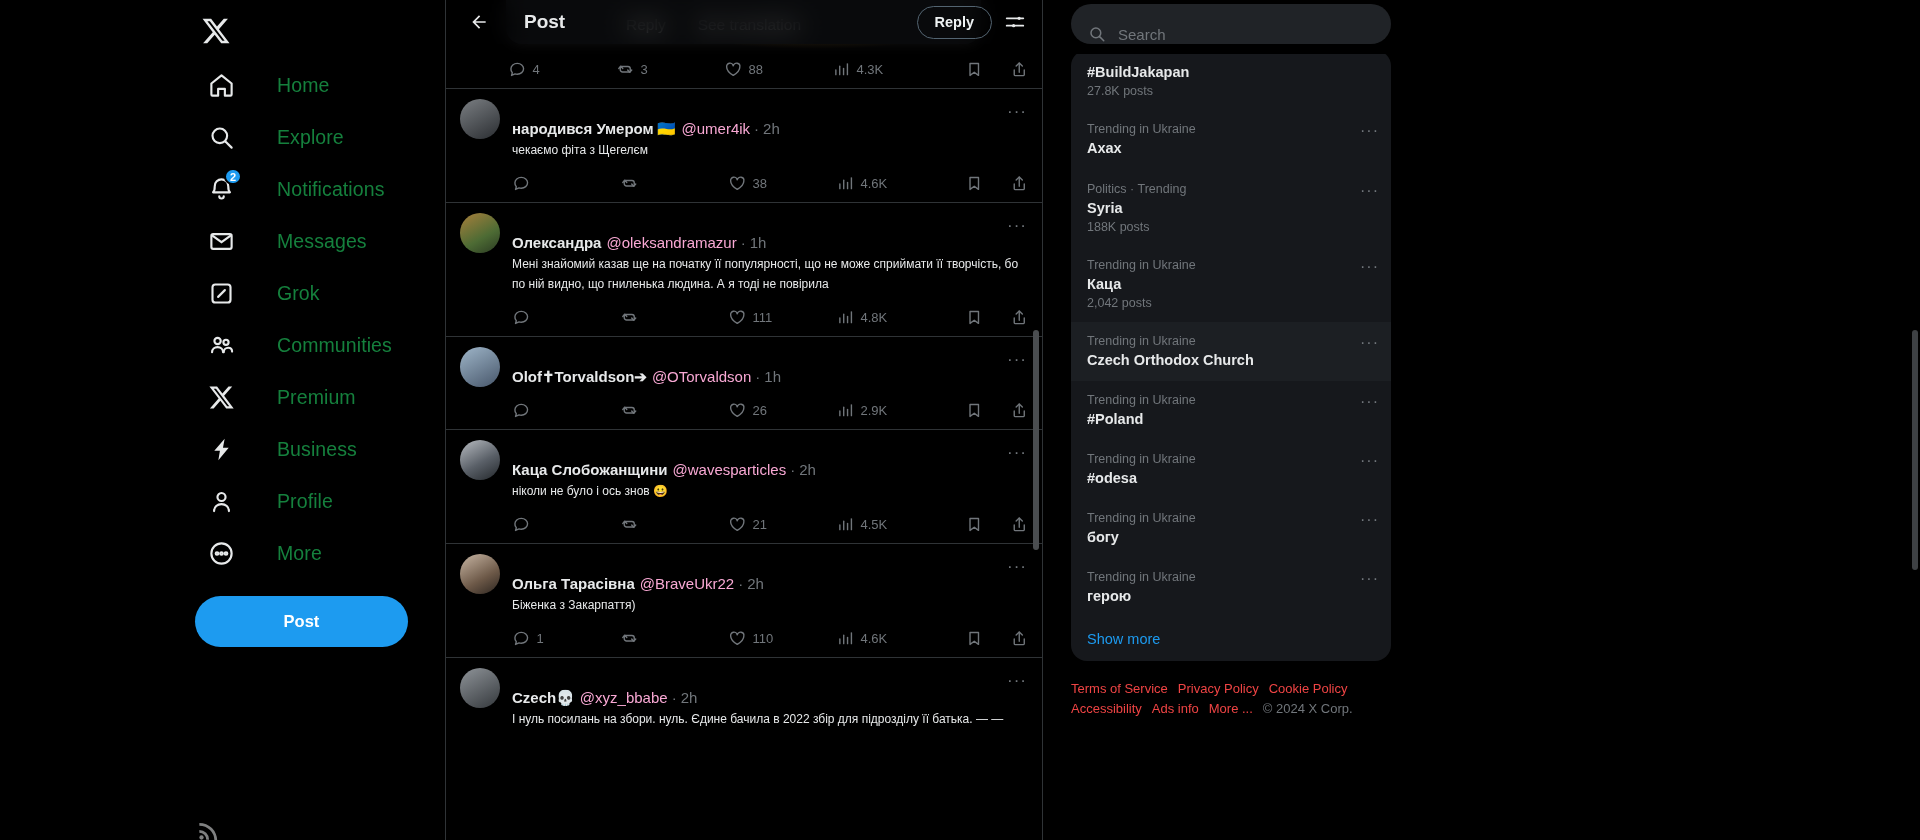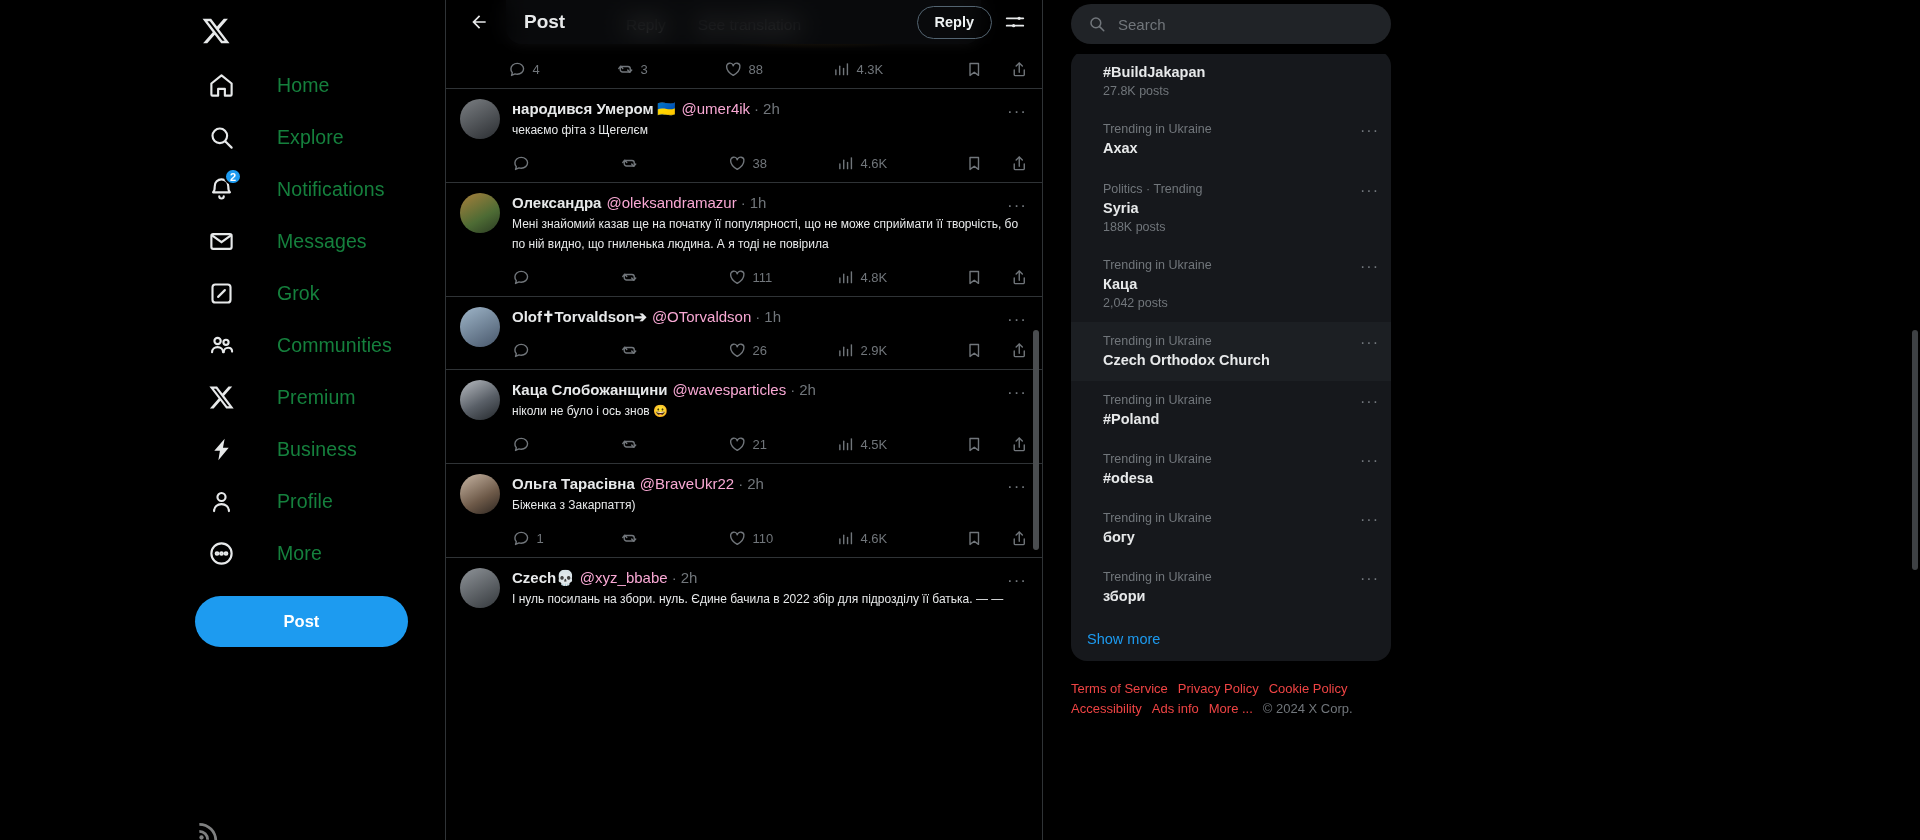--- a/index.html
+++ b/index.html
@@ -40,46 +40,46 @@
   
   .partial-top { position:relative; height:88px; }
   .hover-card { position:absolute; top:-28px; left:60px; width:475px; height:72px; background:#16181c; border-radius:16px 16px 16px 16px; box-shadow:0 0 14px rgba(255,255,255,.06); }
   .hover-card-row { position:absolute; bottom:10px; left:120px; display:flex; gap:32px; font-size:15.5px; color:#e7e9ea; }
   .hover-card-row span { cursor:pointer; }
   .glow { position:absolute; top:0; left:220px; width:300px; height:50px; background:radial-gradient(ellipse at center, rgba(200,140,30,.22), rgba(0,0,0,0) 70%); pointer-events:none; }
   .partial-actions { position:absolute; bottom:6px; left:0; right:0; padding:0 14px 0 62px; }
 
   .tweet { border-top:1px solid #2f3336; padding:10px 14px 6px 14px; display:flex; position:relative; cursor:pointer; }
   .avatar { width:40px; height:40px; border-radius:50%; flex:0 0 40px; margin-right:12px; overflow:hidden; position:relative; }
-  .tw-body { flex:1; min-width:0; }
+  .tw-body { flex:1; min-width:0;margin-top:20px; }
   .tw-head { display:flex; align-items:center; font-size:15px; line-height:20px; white-space:nowrap; }
   .tw-name { font-weight:700; color:#e7e9ea; }
   .tw-handle { color:#f9a8d4; margin-left:5px; }
   .tw-dot { color:#71767b; margin:0 4px; }
   .tw-time { color:#71767b; }
   .tw-text { font-size:12px; line-height:20px; color:#e7e9ea; margin-top:1px; overflow-wrap:anywhere; }
   .more-dots { position:absolute; top:10px; right:10px; width:30px; height:26px; display:flex; align-items:center; justify-content:center; color:#71767b; font-size:17px; letter-spacing:1px; cursor:pointer; }
 
   .actions { display:flex; align-items:center; margin-top:10px; height:26px; }
   .act { display:flex; align-items:center; color:#71767b; font-size:13px; cursor:pointer; }
   .act svg { width:18.5px; height:18.5px; stroke:#71767b; fill:none; stroke-width:1.8; }
   .act span { margin-left:6px; }
   .a1 { width:108px; } .a2 { width:108px; } .a3 { width:108px; } .a4 { width:108px; }
   .a5 { margin-left:auto; margin-right:26px; } .a6 { }
 
   
   .right { flex:1; height:840px; padding:0 0 0 28px; position:relative; background:#000; }
   .search-wrap { position:sticky; top:0; padding:4px 0 10px 0; background:#000; }
-  .search-box { display:flex; align-items:center; width:320px; height:40px; background:#202327; border-radius:999px; padding:0 16px; border:1px solid transparent; }
+  .search-box { display:flex; align-items:flex-end; width:320px; height:40px; background:#202327; border-radius:999px; padding:0 16px; border:1px solid transparent; }
   .search-box svg { width:18px; height:18px; stroke:#71767b; fill:none; stroke-width:2; flex:0 0 18px; }
   .search-input { background:transparent; border:none; outline:none; color:#e7e9ea; font-size:15px; margin-left:12px; width:100%; font-family:inherit; }
   .search-input::placeholder { color:#71767b; }
 
   .trend-card { width:320px; background:#16181c; border-radius:16px; overflow:hidden; margin-top:-4px; }
-  .trend-item { padding:11px 32px; position:relative; cursor:pointer; }
+  .trend-item { padding:11px 16px; position:relative; cursor:pointer; }
   .trend-item.hl { background:#1c1f23; }
   .trend-cat { font-size:12.5px; color:#71767b; line-height:16px; }
   .trend-name { font-size:14.5px; font-weight:700; color:#e7e9ea; line-height:20px; margin-top:1px; }
   .trend-count { font-size:12.5px; color:#71767b; line-height:16px; margin-top:1px; }
   .trend-dots { position:absolute; top:12px; right:12px; color:#71767b; font-size:16px; letter-spacing:1px; cursor:pointer; }
   .show-more { padding:14px 16px; font-size:14.5px; color:#1d9bf0; cursor:pointer; }
 
   .footer { width:330px; margin-top:18px; font-size:13px; color:#71767b; line-height:20px; }
   .footer a { color:#ef4444; text-decoration:none; margin-right:10px; cursor:pointer; }
 
@@ -673,21 +673,21 @@
       </div>
 
       <div class="trend-item">
         <div class="trend-cat">Trending in Ukraine</div>
         <div class="trend-name">богу</div>
         <div class="trend-dots">···</div>
       </div>
 
       <div class="trend-item">
         <div class="trend-cat">Trending in Ukraine</div>
-        <div class="trend-name">збори</div>
+        <div class="trend-name">герою</div>
         <div class="trend-dots">···</div>
       </div>
 
       <div class="show-more">Show more</div>
     </div>
 
     <div class="footer">
       <div>
         <a>Terms of Service</a><a>Privacy Policy</a><a>Cookie Policy</a>
       </div>

